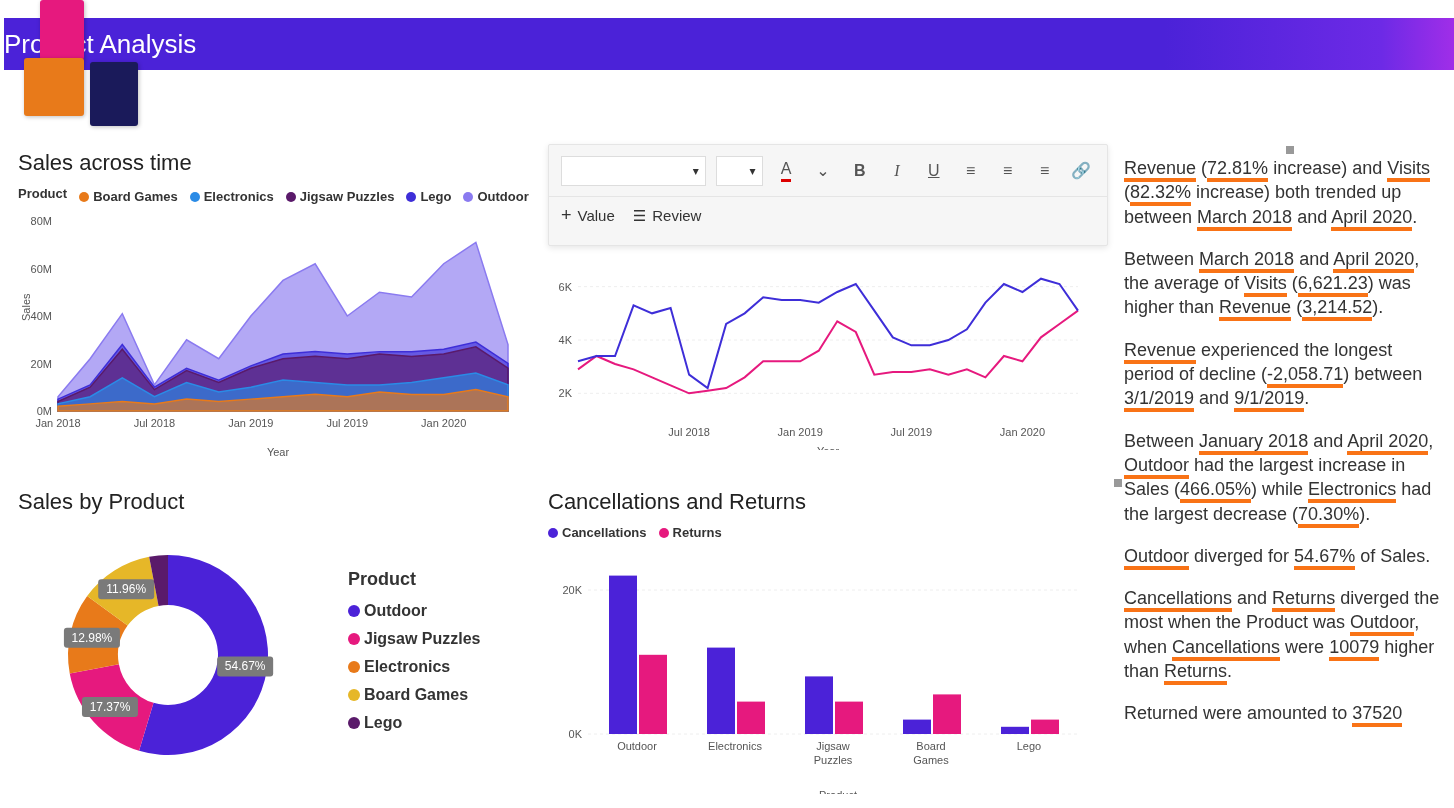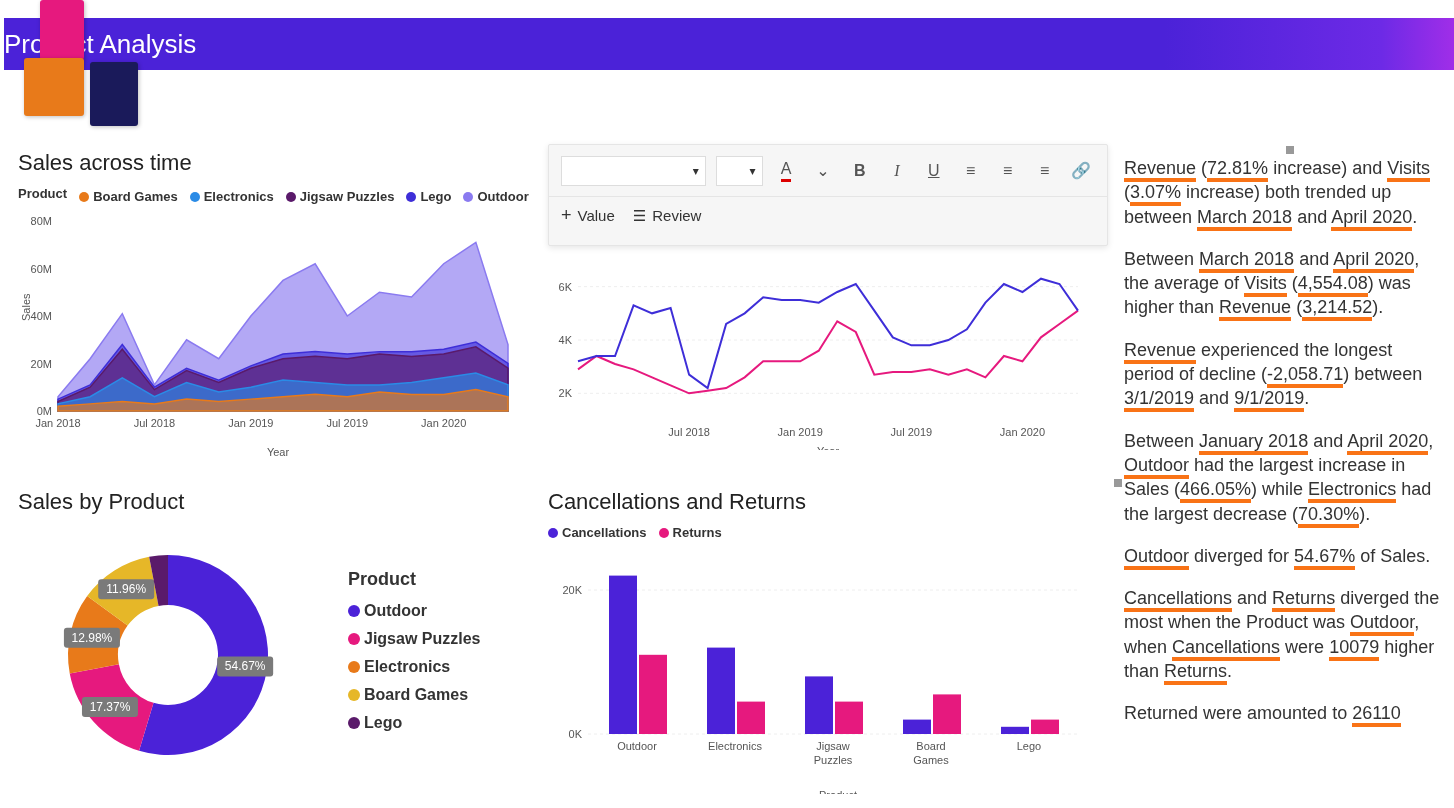--- a/index.html
+++ b/index.html
@@ -174,27 +174,27 @@
             <text x="-6" y="30.666666666666657" text-anchor="end" class="tick">6K</text>
           </g>
         <text x="250" y="195" class="axis-label" text-anchor="middle">Year</text>
       </g>
     </svg>
   </div>
 
   <div id="narrative">
     <div class="nar-handle" style="top:-4px;left:50%"></div>
     <div class="nar-handle" style="top:50%;left:-4px"></div>
-    <p><span class="underlined">Revenue</span><span> (</span><span class="underlined">72.81%</span><span> increase) and </span><span class="underlined">Visits</span><span> (</span><span class="underlined">3.07%</span><span> increase) both trended up between </span><span class="underlined">March 2018</span><span> and </span><span class="underlined">April 2020</span><span>.</span></p>
-    <p><span>Between </span><span class="underlined">March 2018</span><span> and </span><span class="underlined">April 2020</span><span>, the average of </span><span class="underlined">Visits</span><span> (</span><span class="underlined">4,554.08</span><span>) was higher than </span><span class="underlined">Revenue</span><span> (</span><span class="underlined">3,214.52</span><span>).</span></p>
+    <p><span class="underlined">Revenue</span><span> (</span><span class="underlined">72.81%</span><span> increase) and </span><span class="underlined">Visits</span><span> (</span><span class="underlined">82.32%</span><span> increase) both trended up between </span><span class="underlined">March 2018</span><span> and </span><span class="underlined">April 2020</span><span>.</span></p>
+    <p><span>Between </span><span class="underlined">March 2018</span><span> and </span><span class="underlined">April 2020</span><span>, the average of </span><span class="underlined">Visits</span><span> (</span><span class="underlined">6,621.23</span><span>) was higher than </span><span class="underlined">Revenue</span><span> (</span><span class="underlined">3,214.52</span><span>).</span></p>
     <p><span class="underlined">Revenue</span><span> experienced the longest period of decline (</span><span class="underlined">-2,058.71</span><span>) between </span><span class="underlined">3/1/2019</span><span> and </span><span class="underlined">9/1/2019</span><span>.</span></p>
     <p><span>Between </span><span class="underlined">January 2018</span><span> and </span><span class="underlined">April 2020</span><span>, </span><span class="underlined">Outdoor</span><span> had the largest increase in Sales (</span><span class="underlined">466.05%</span><span>) while </span><span class="underlined">Electronics</span><span> had the largest decrease (</span><span class="underlined">70.30%</span><span>).</span></p>
     <p><span class="underlined">Outdoor</span><span> diverged for </span><span class="underlined">54.67%</span><span> of Sales.</span></p>
     <p><span class="underlined">Cancellations</span><span> and </span><span class="underlined">Returns</span><span> diverged the most when the Product was </span><span class="underlined">Outdoor</span><span>, when </span><span class="underlined">Cancellations</span><span> were </span><span class="underlined">10079</span><span> higher than </span><span class="underlined">Returns</span><span>.</span></p>
-    <p><span>Returned were amounted to </span><span class="underlined">26110</span></p>
+    <p><span>Returned were amounted to </span><span class="underlined">37520</span></p>
   </div>
 
   <div class="card" id="sales-by-product">
     <h2>Sales by Product</h2>
     <div class="donut-wrap">
       <svg width="300" height="260">
         <g id="donut-g" transform="translate(150,130)">
             <path d="M6.123233995736766e-15,-100 A100,100 0 1 1 -28.923229113053463,95.72589418581484 L-14.461614556526731,47.86294709290742 A50,50 0 1 0 3.061616997868383e-15,-50 Z" fill="#4b22d8"></path>
             <rect x="49.16204832126016" y="1.402556681179579" width="56" height="20" class="pct-box"></rect>
             <text x="77.16204832126016" y="15.402556681179579" text-anchor="middle" class="pct-label">54.67%</text>

